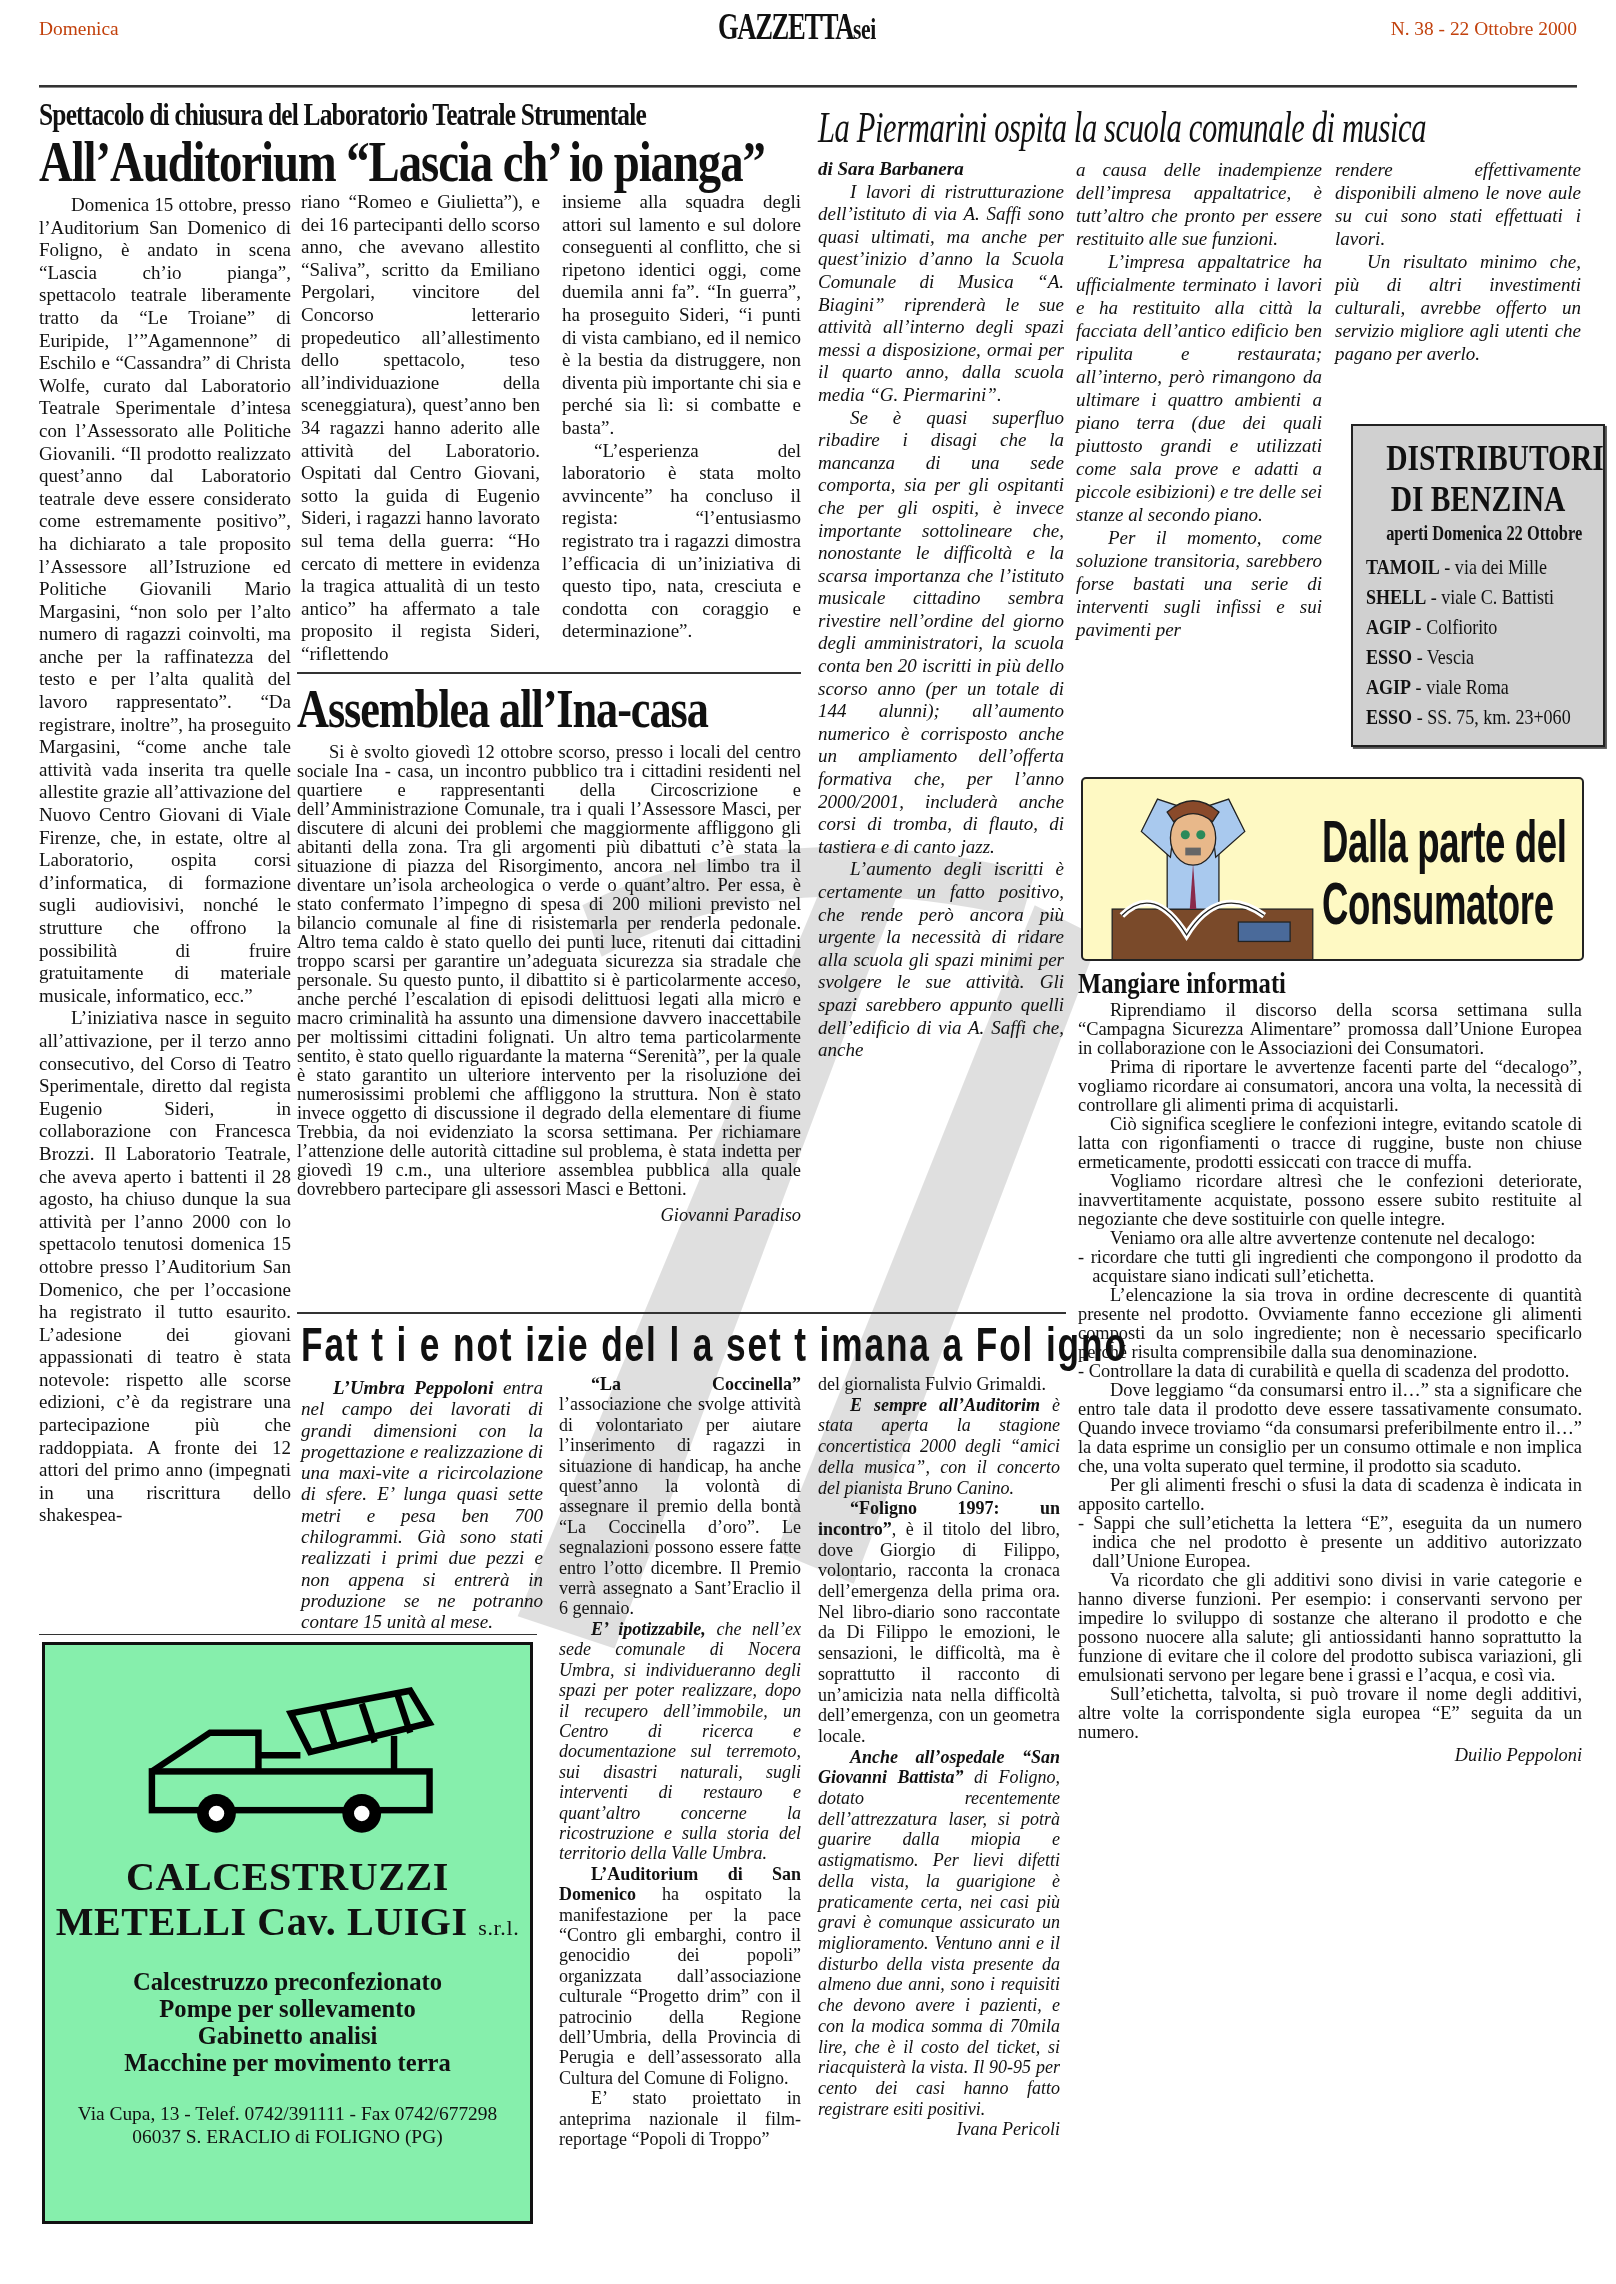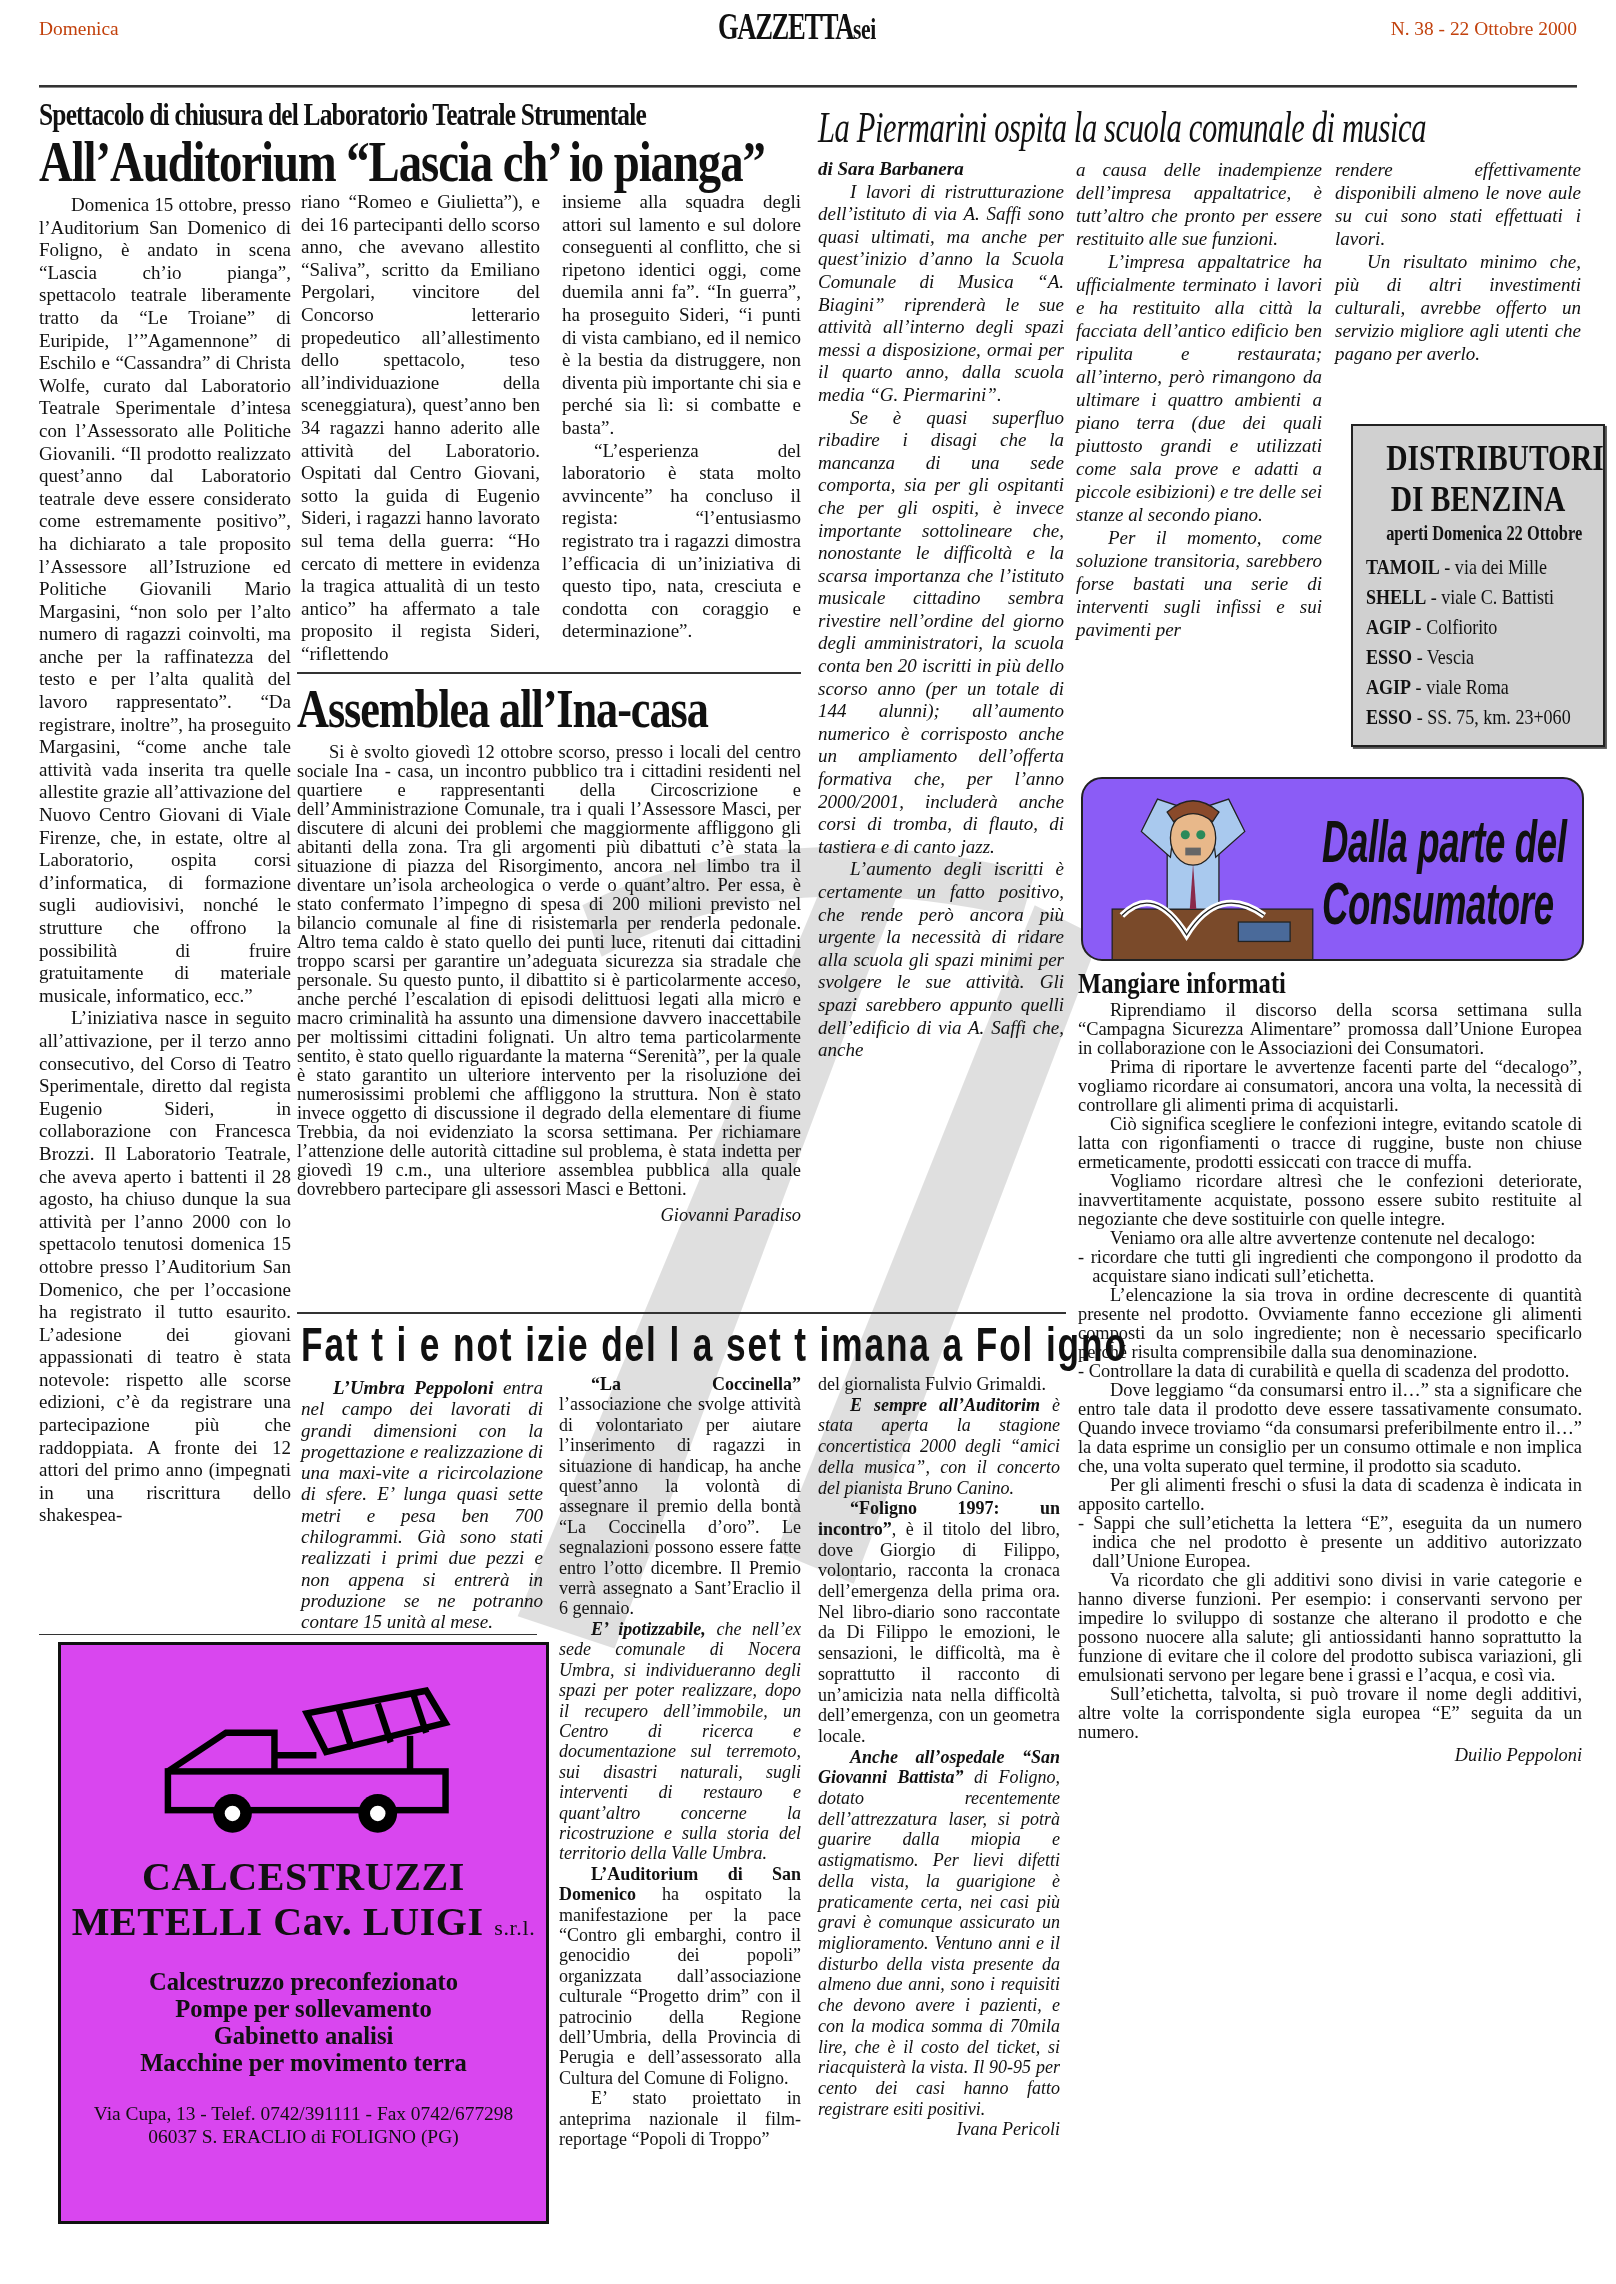--- a/index.html
+++ b/index.html
@@ -21,23 +21,23 @@
   .ital { font-style: italic; }
   .byline-r { text-align: right; font-style: italic; }
   .hrule { height: 1.9px; background: #333; }
   .fatti { font-family: "Liberation Sans", "DejaVu Sans", sans-serif; font-weight: bold; font-size: 49px; letter-spacing: 2.6px; transform: scaleX(0.72); transform-origin: left; white-space: nowrap; line-height: 1; }
   .distrib { border: 2.6px solid #222; background: #d0d0d0; padding: 11.6px 13px; box-shadow: 1.9px 1.9px 0 #555; }
   .distrib h3 { font-size: 36px; text-align: center; line-height: 41px; font-weight: bold; transform: scaleX(0.82); }
   .distrib .sub { font-size: 20px; font-weight: bold; text-align: center; transform: scaleX(0.82); white-space: nowrap; margin-top: 2.6px; }
   .distrib ul { list-style: none; margin-top: 6.5px; }
   .distrib li { font-size: 22px; line-height: 30px; transform: scaleX(0.82); transform-origin: left; white-space: nowrap; }
   .distrib li b { font-weight: bold; }
-  .consumer-box { border: 2.6px solid #222; border-radius: 21px; background: #8b5cf6; overflow: hidden; font-style: italic; }
+  .consumer-box { border: 2.6px solid #222; border-radius: 5px; background: #fef9c3; overflow: hidden; }
   .consumer-title { font-family: "Liberation Sans", "DejaVu Sans", sans-serif; font-weight: bold; font-size: 59px; line-height: 62px; transform: scaleX(0.62); transform-origin: left; white-space: nowrap; letter-spacing: -0.6px; }
-  .ad { border: 3.2px solid #111; background: #d946ef; text-align: center; margin-left: 16px; }
+  .ad { border: 3.2px solid #111; background: #86efac; text-align: center; }
   .ad .big { font-size: 40px; font-weight: bold; line-height: 45px; letter-spacing: 0.6px; }
   .ad .srl { font-size: 22px; font-weight: normal; }
   .ad .services { font-size: 24.6px; font-weight: bold; line-height: 27px; margin-top: 18px; }
   .ad .addr { font-size: 19.4px; line-height: 23px; margin-top: 26px; }
   .watermark { opacity: 0.12; pointer-events: none; }
 </style>
 </head>
 <body>
 
 <div class="abs masthead-left">Domenica</div>

